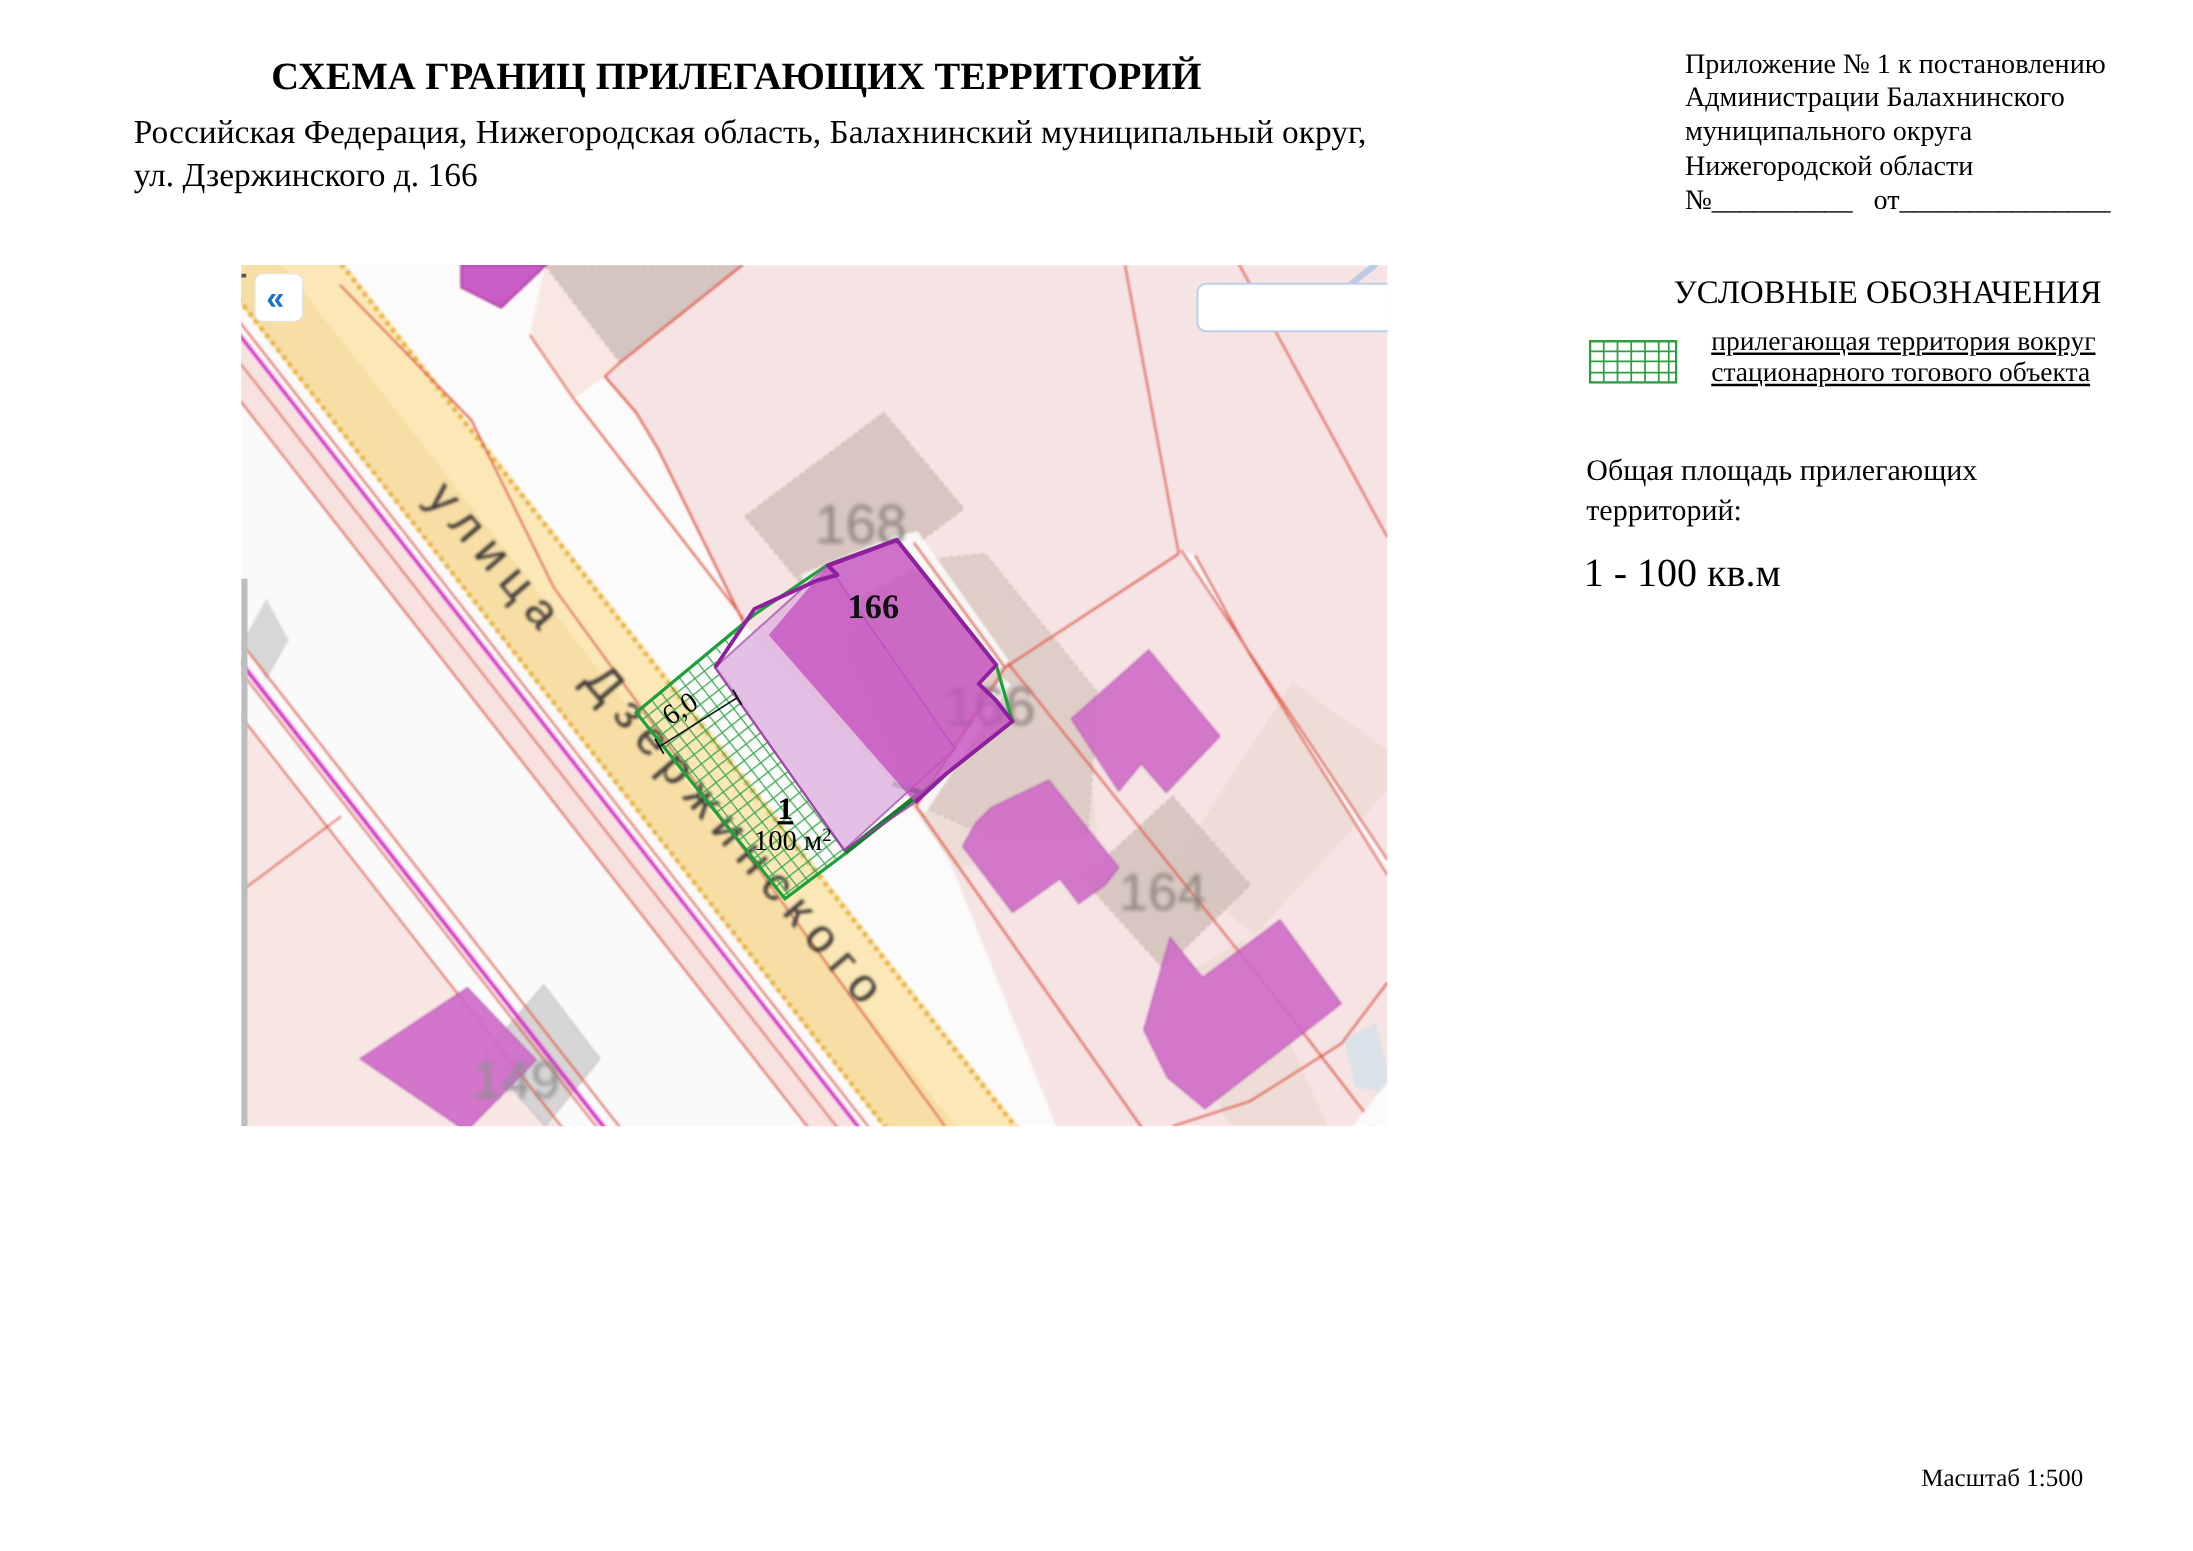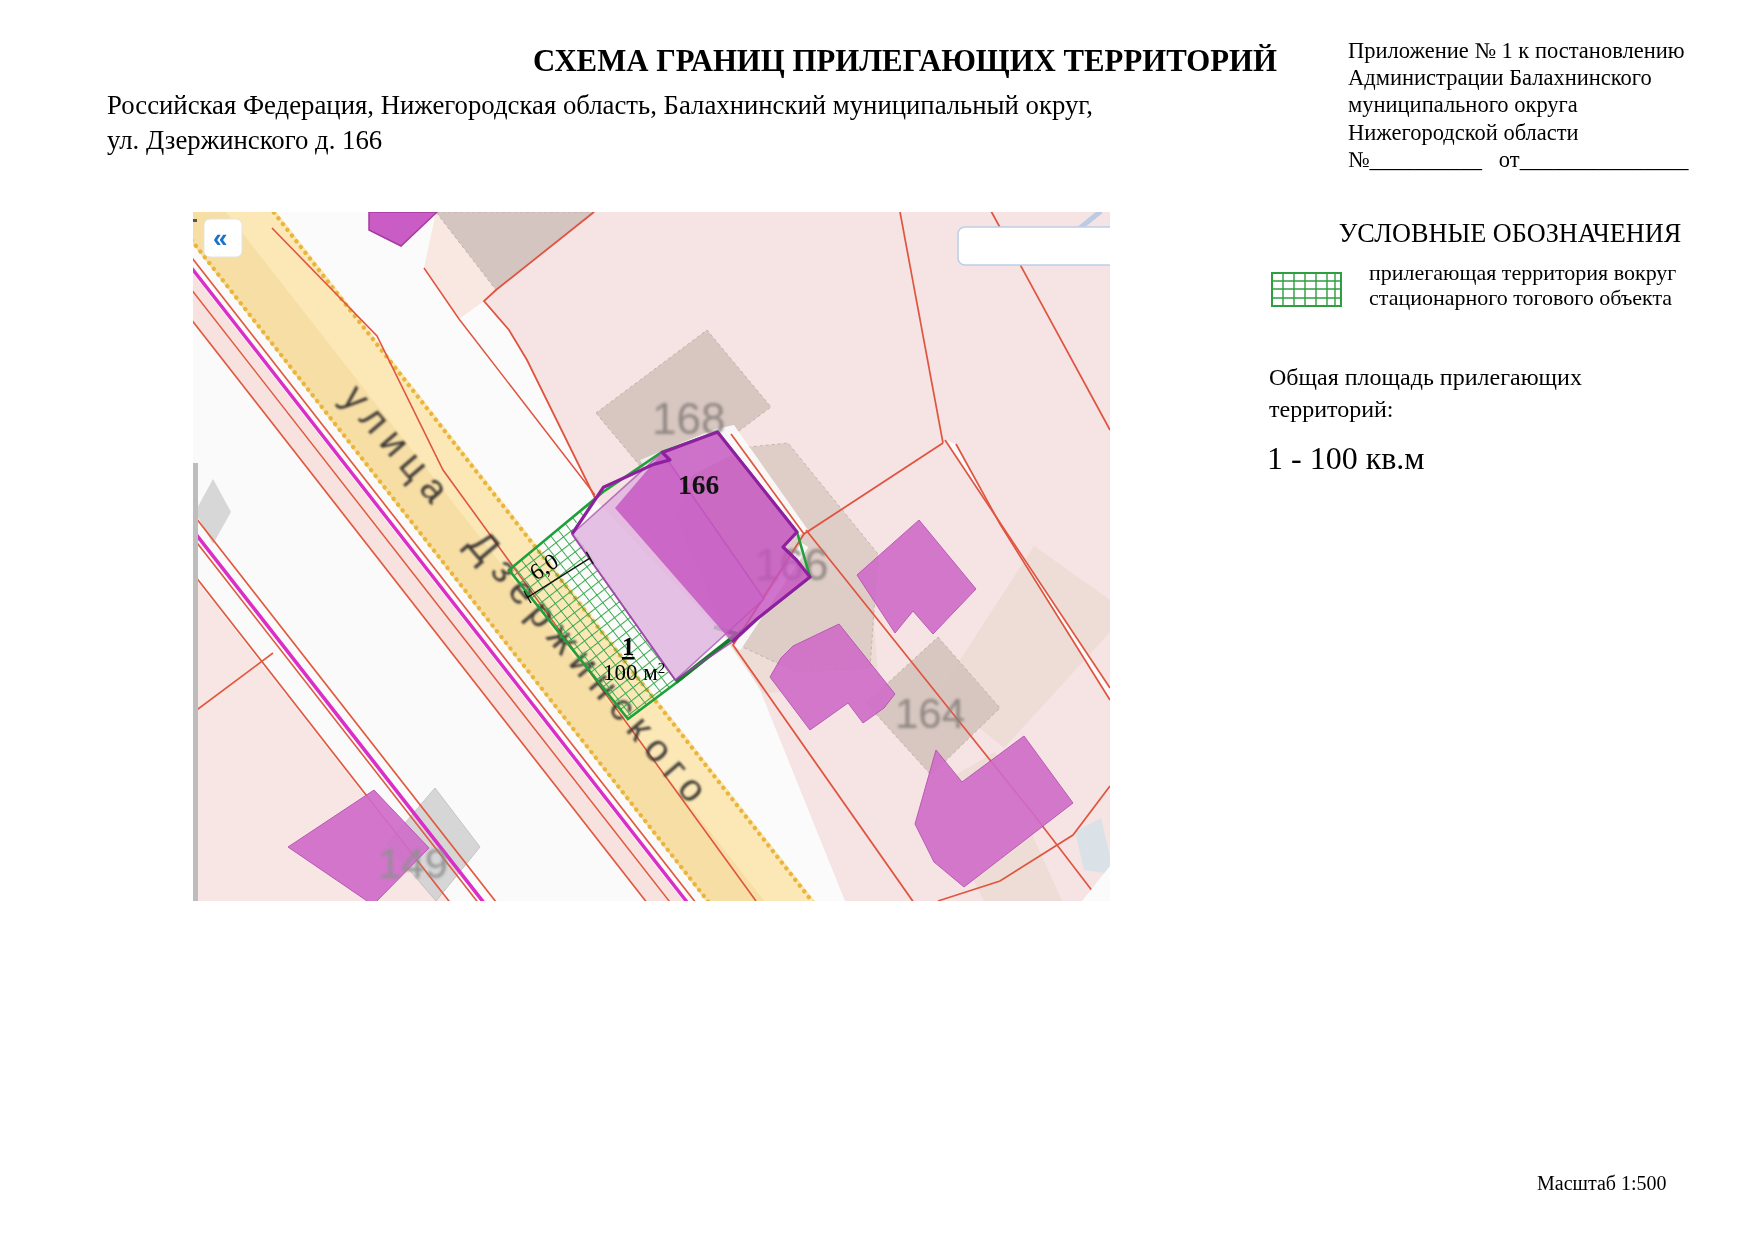--- a/index.html
+++ b/index.html
@@ -1,33 +1,33 @@
 <!DOCTYPE html>
 <html><head><meta charset="utf-8">
 <style>
   html,body{margin:0;padding:0;width:1754px;height:1241px;background:#fff;overflow:hidden;}
   body{font-family:"Liberation Serif",serif;color:#000;}
   .abs{position:absolute;}
 </style></head>
 <body>
 
-<div class="abs" style="left:217px;top:44px;width:1060px;text-align:right;font-size:30.8px;font-weight:bold;">СХЕМА ГРАНИЦ&nbsp;ПРИЛЕГАЮЩИХ ТЕРРИТОРИЙ</div>
+<div class="abs" style="left:217px;top:44px;width:1060px;text-align:left;font-size:30.8px;font-weight:bold;">СХЕМА ГРАНИЦ&nbsp;ПРИЛЕГАЮЩИХ ТЕРРИТОРИЙ</div>
 
 <div class="abs" style="left:107px;top:88px;width:1240px;font-size:26.75px;line-height:35px;">Российская Федерация, Нижегородская область, Балахнинский муниципальный округ,<br>ул. Дзержинского д. 166</div>
 
 <div class="abs" style="left:1348px;top:37px;width:360px;font-size:22.5px;line-height:27.2px;">Приложение № 1 к постановлению<br>Администрации Балахнинского<br>муниципального округа<br>Нижегородской области<br>№__________&nbsp;&nbsp;&nbsp;от_______________</div>
 
 <div class="abs" style="left:1250px;top:219px;width:520px;text-align:center;font-size:26.25px;">УСЛОВНЫЕ&nbsp;ОБОЗНАЧЕНИЯ</div>
 
 <svg class="abs" style="left:1271px;top:272px;" width="71" height="35" viewBox="0 0 71 35">
   <rect x="1" y="1" width="69" height="33" fill="none" stroke="#2f9e41" stroke-width="2"></rect>
   <path d="M12 1V34M23 1V34M34 1V34M45 1V34M56 1V34M64 1V34 M1 9H70M1 17H70M1 26H70" stroke="#2f9e41" stroke-width="1.4" fill="none"></path>
 </svg>
 
-<div class="abs" style="left:1369px;top:261px;width:340px;font-size:22px;line-height:24.5px;">прилегающая территория вокруг стационарного тогового объекта</div>
+<div class="abs" style="left:1369px;top:261px;width:340px;font-size:22px;line-height:24.5px;text-decoration:underline;">прилегающая территория вокруг стационарного тогового объекта</div>
 
 <div class="abs" style="left:1269px;top:361px;width:390px;font-size:24px;line-height:32.3px;">Общая площадь прилегающих территорий:</div>
 
 <div class="abs" style="left:1267px;top:440px;font-size:32px;">1 - 100 кв.м</div>
 
 <div class="abs" style="left:1537px;top:1172px;font-size:20px;">Масштаб 1:500</div>
 
 <svg class="abs" style="left:193px;top:212px;" width="917" height="689" viewBox="193 212 917 689">
 <defs>
 <pattern id="hatch" width="9.5" height="9.5" patternUnits="userSpaceOnUse" patternTransform="rotate(52)">

